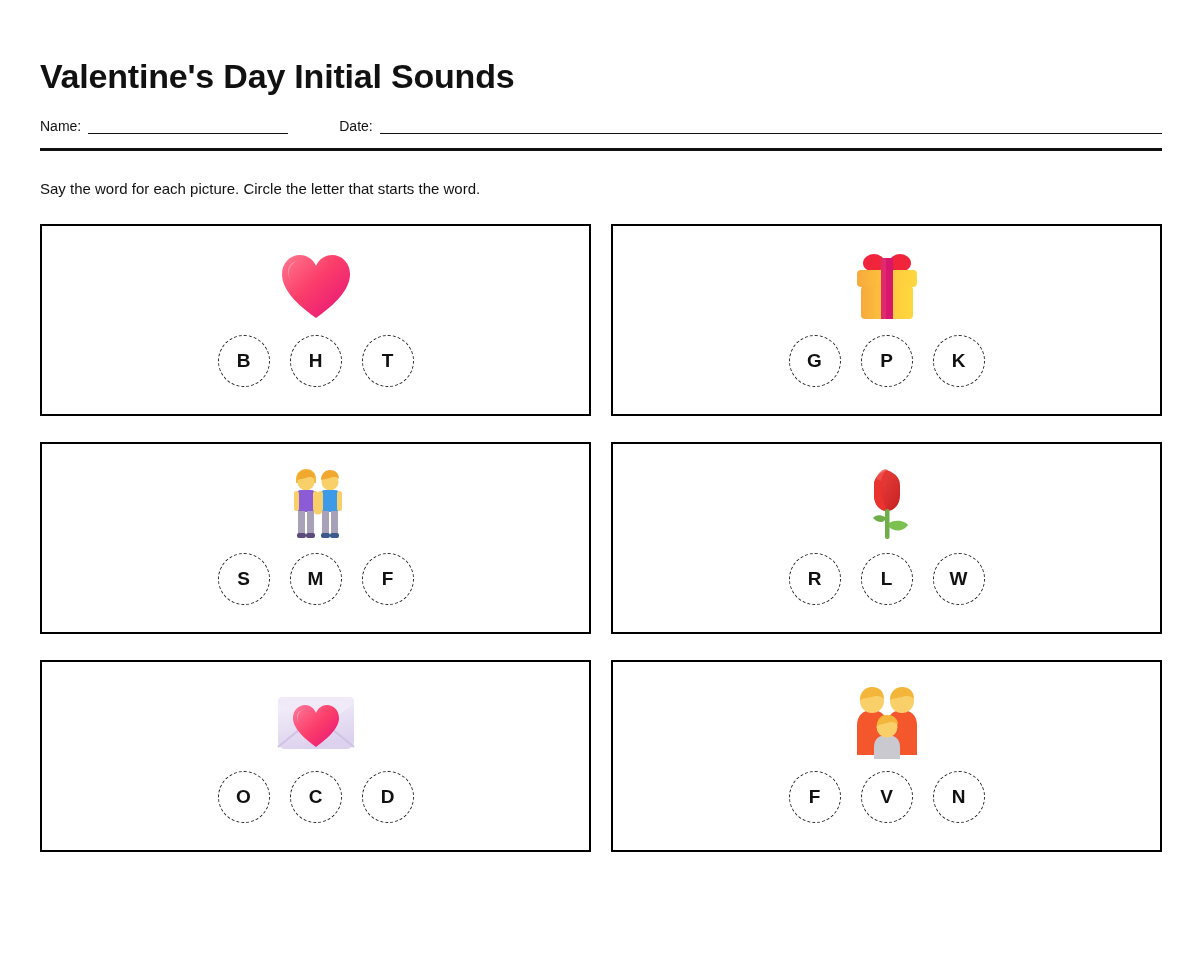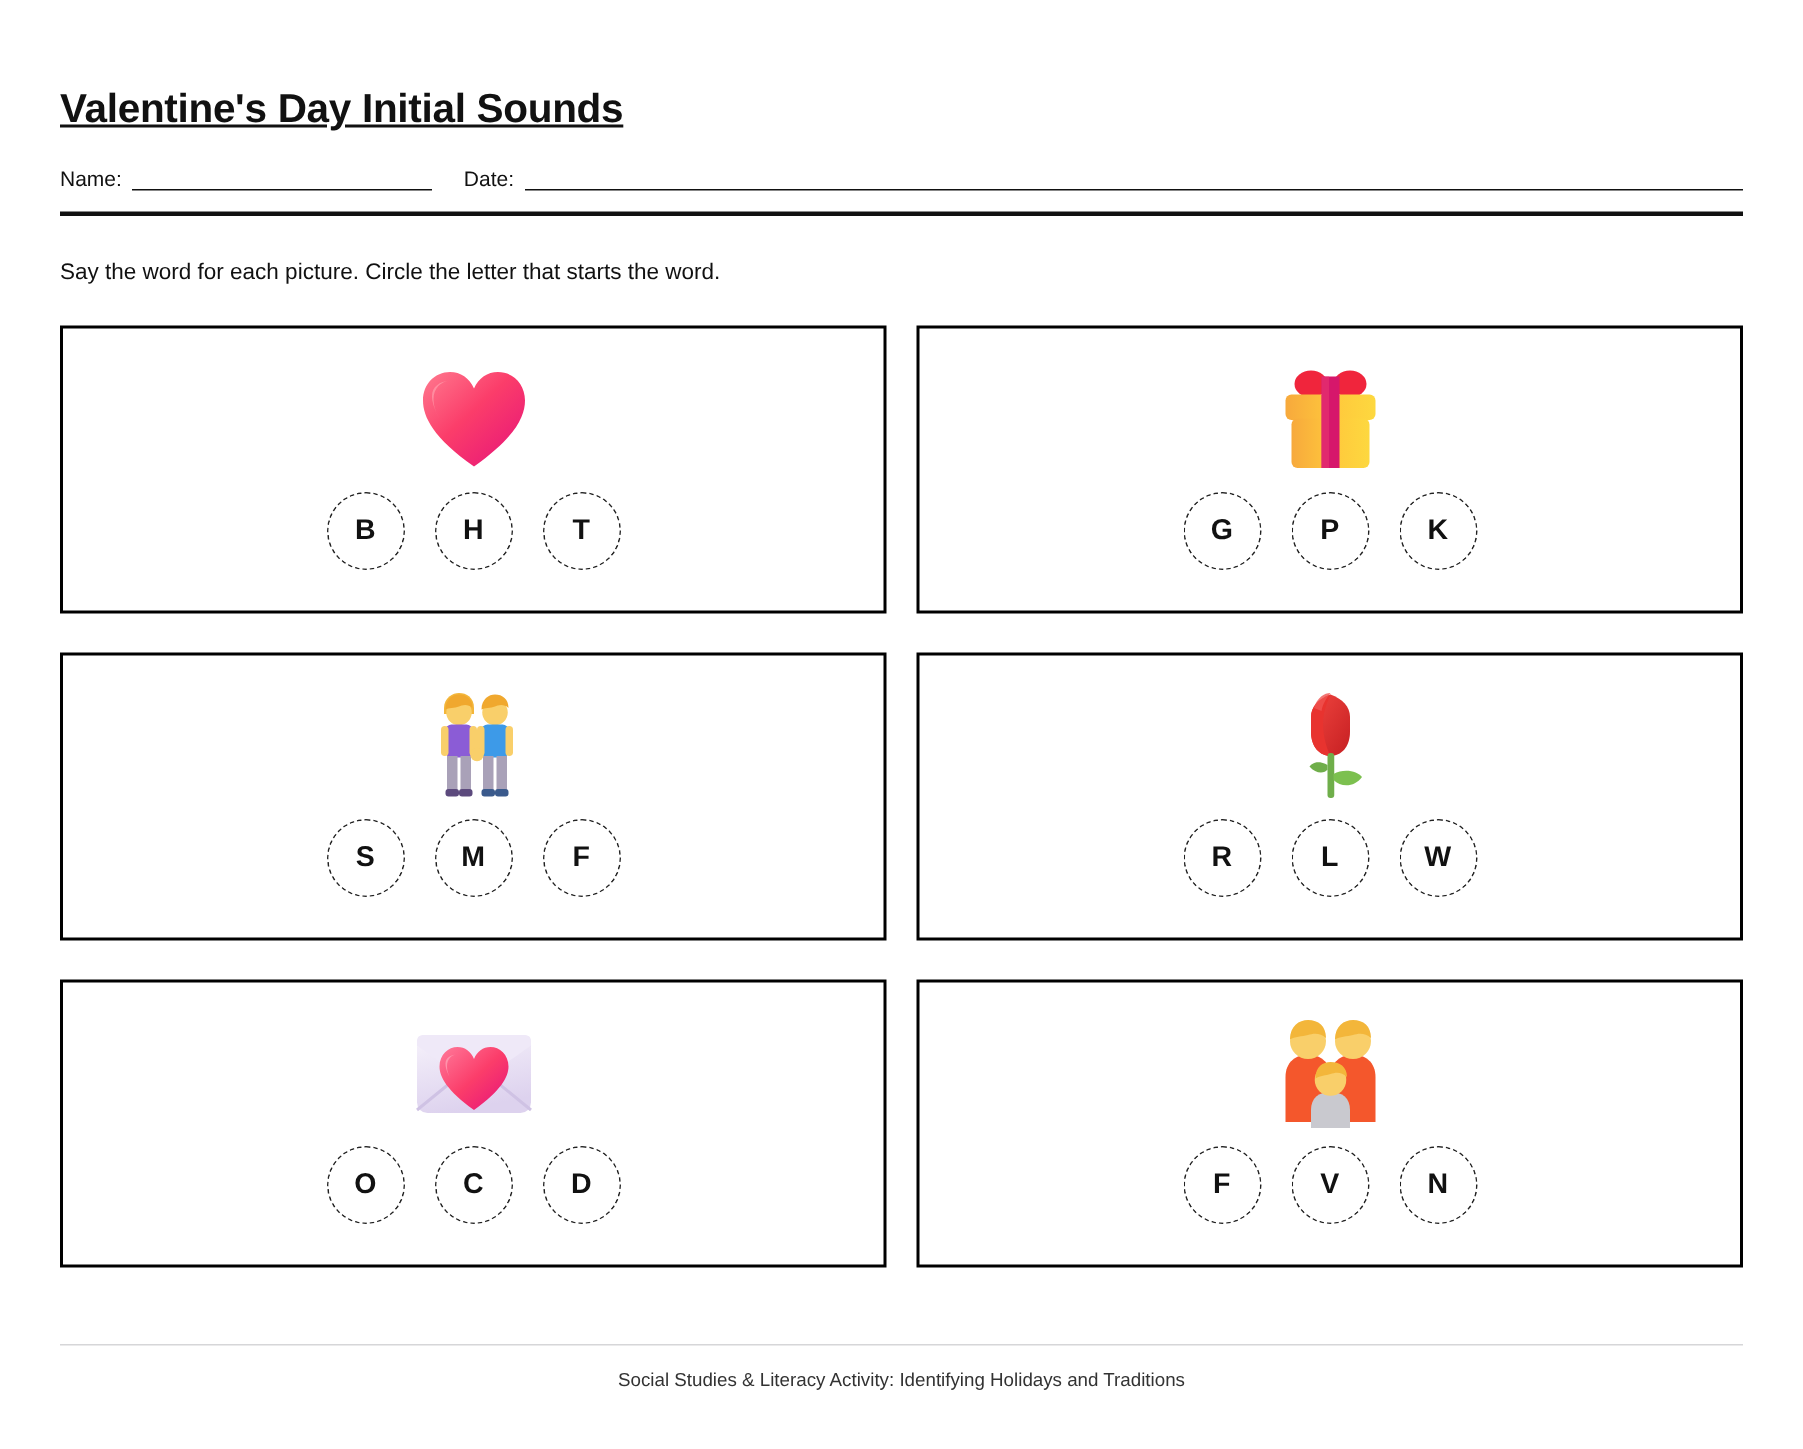--- a/index.html
+++ b/index.html
@@ -19,44 +19,43 @@
   .page {
     width: 1202px;
     height: 966px;
     padding: 0 40px;
     position: relative;
     background: #ffffff;
   }
 
   
   .worksheet-title {
-    font-size: 27px;
+    font-size: 34px;
     font-weight: bold;
     letter-spacing: -0.2px;
     color: #111111;
     margin: 0;
     padding-top: 58px;
     line-height: 1.1;
-    text-decoration: underline;
   }
   .namedate-row {
     display: flex;
     justify-content: space-between;
     align-items: flex-start;
     margin-top: 24px;
     height: 22px;
     gap: 21px;
   }
   .field {
     display: flex;
     align-items: flex-end;
     font-size: 14px;
     color: #111111;
   }
-  .field-right { flex: 1; }
+  .field-right { flex: 1; margin-left: 30px; }
   .field-label {
     white-space: nowrap;
     line-height: 1;
     padding-bottom: 1px;
   }
   .field-rule {
     border-bottom: 1.5px solid #111111;
     margin-left: 7px;
     height: 13px;
   }
@@ -320,18 +319,14 @@
       </div>
       <div class="choices">
         <div class="choice">F</div>
         <div class="choice">V</div>
         <div class="choice">N</div>
       </div>
     </div>
 
   </div>
 
-  <div class="footer">
-    <hr class="footer-divider">
-    <div class="footer-text">Social Studies &amp; Literacy Activity: Identifying Holidays and Traditions</div>
-  </div>
 
 </div>
 
 </body></html>

